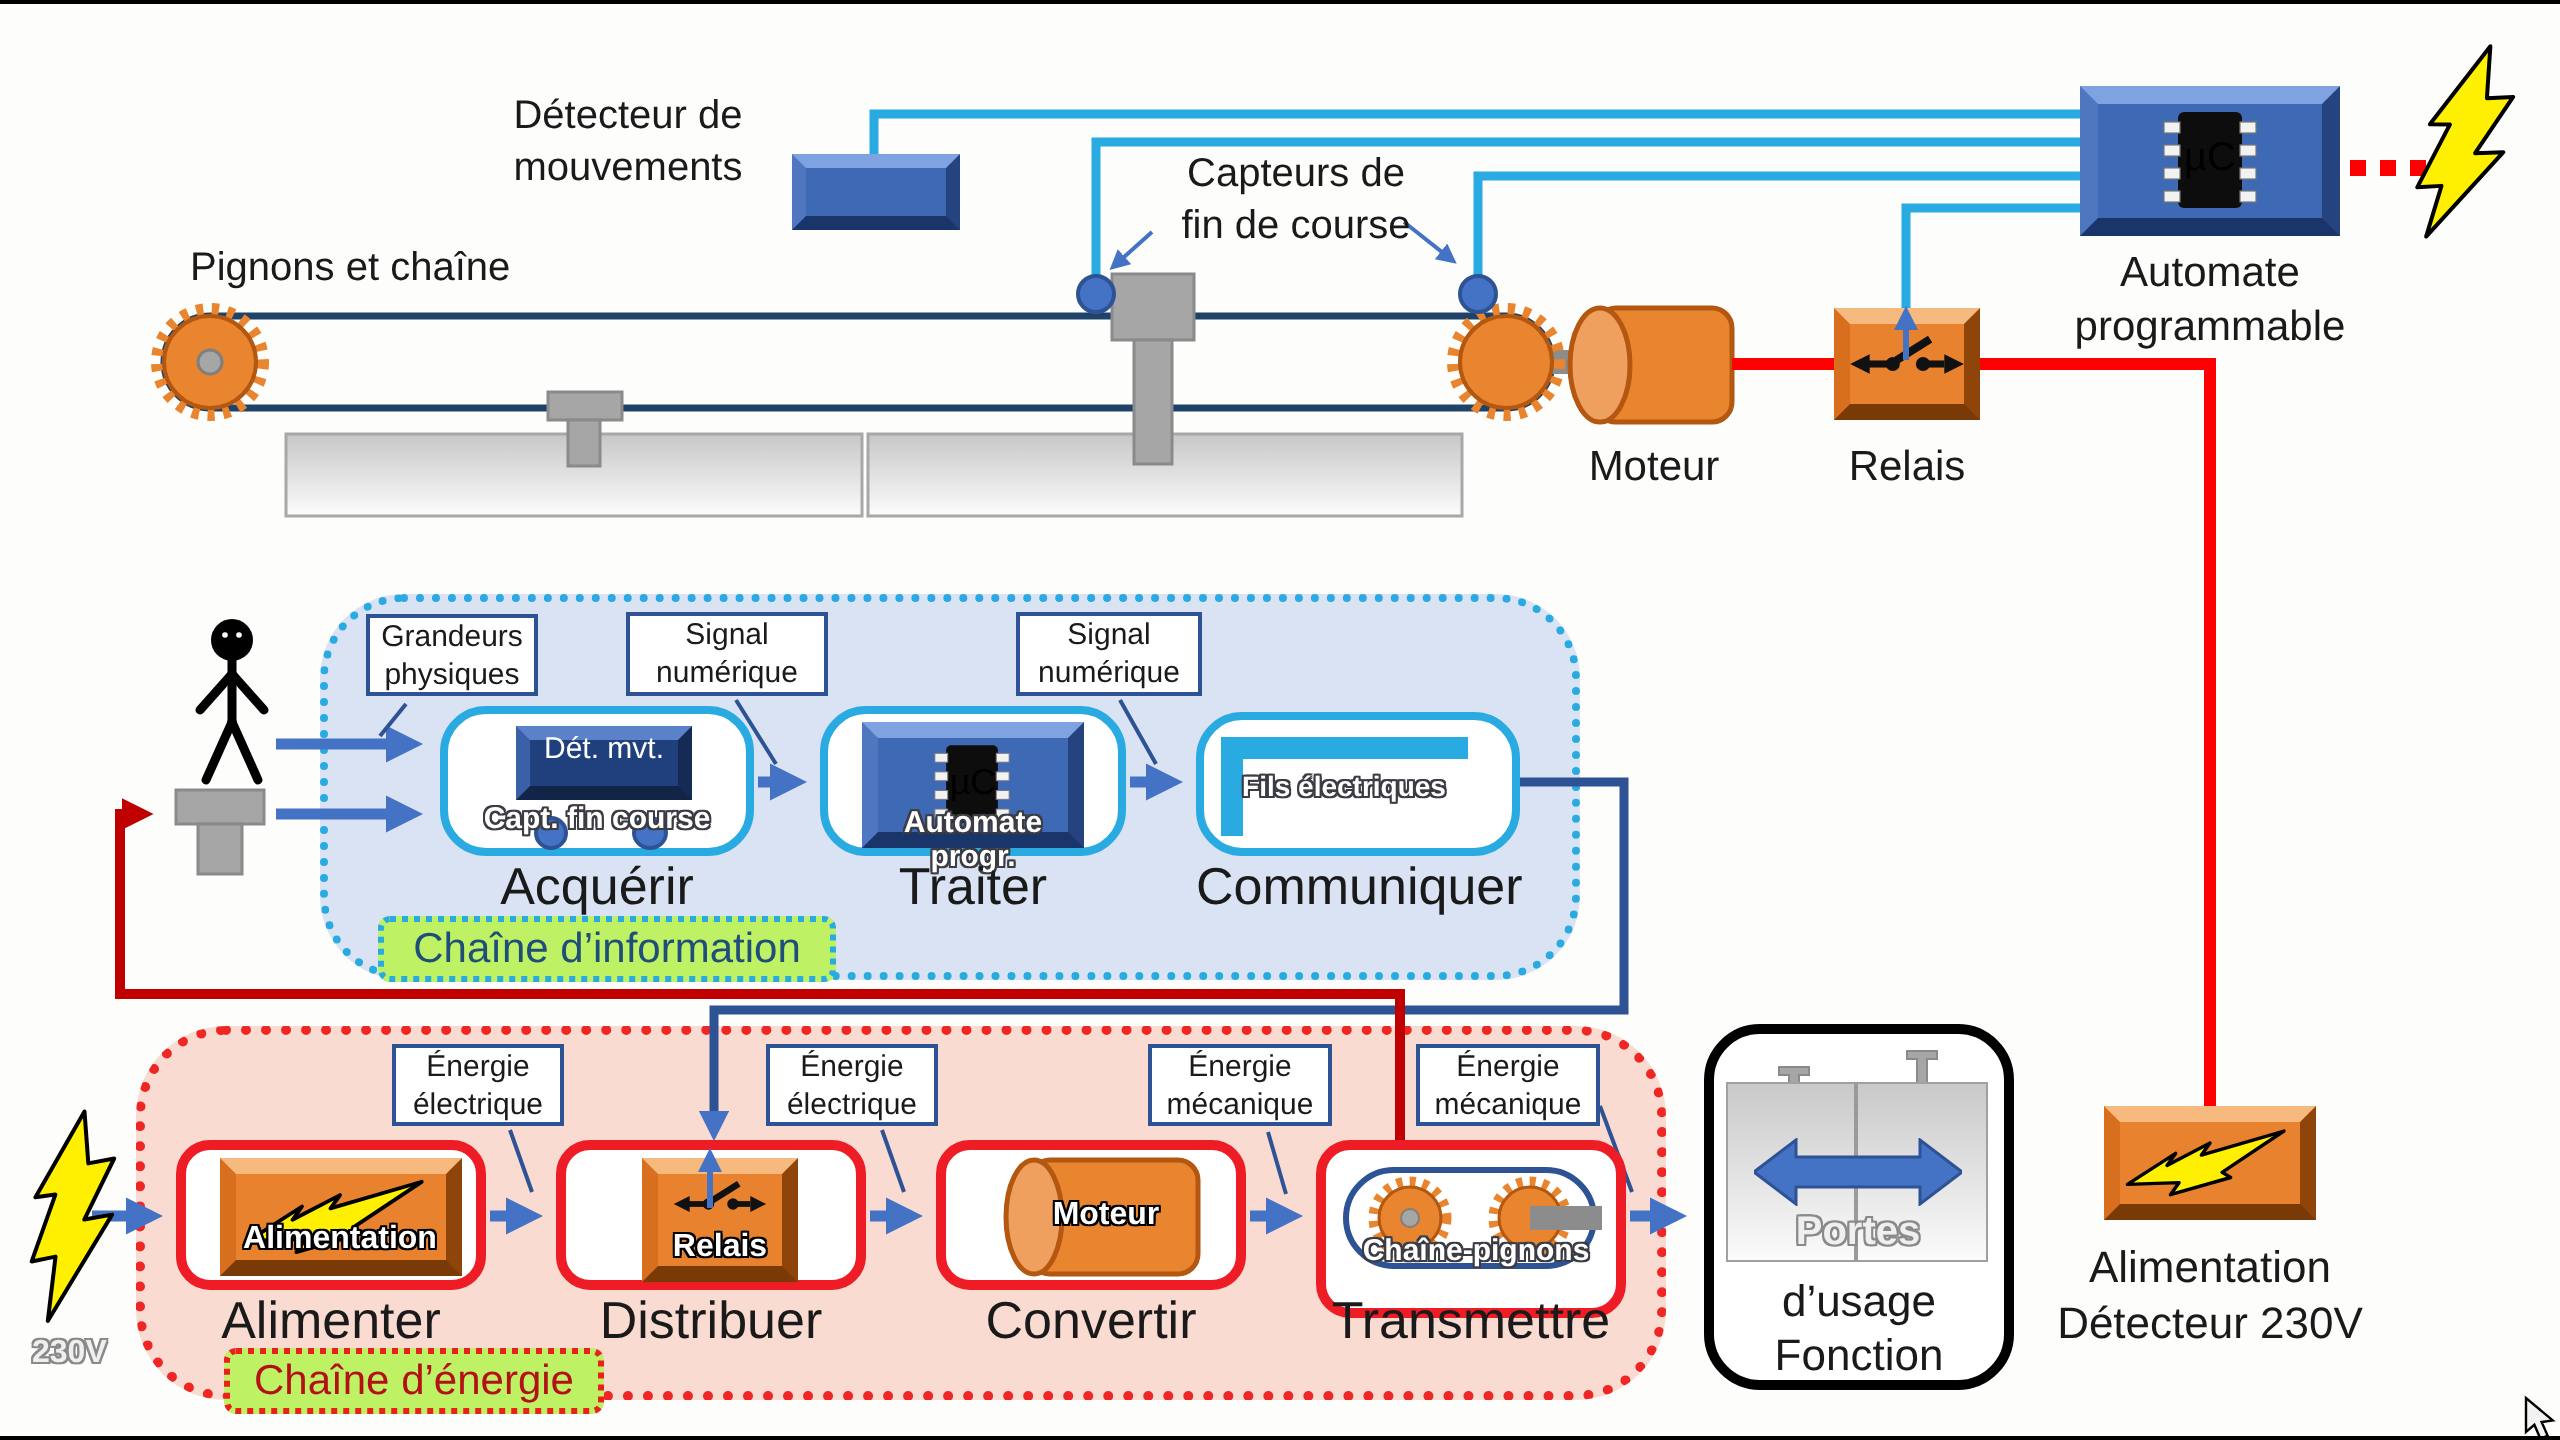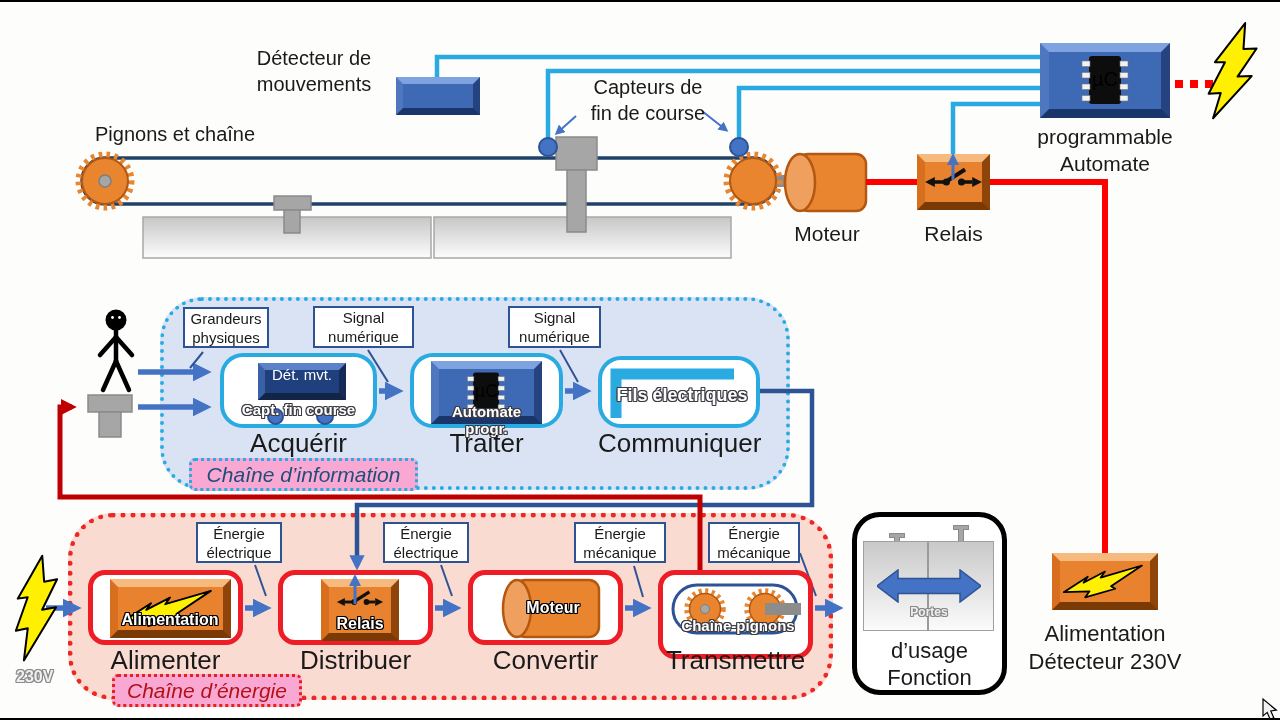--- a/index.html
+++ b/index.html
@@ -16,22 +16,22 @@
   .comp{z-index:3;box-sizing:border-box;}
   #over{z-index:4;left:0;top:0;pointer-events:none;}
   
   .lbl{font-size:20px;line-height:26px;}
   .big{font-size:26px;line-height:28px;text-align:center;}
   .ctr{text-align:center;}
   .tag{background:#fff;border:2px solid #2e5395;font-size:15px;line-height:19px;
        text-align:center;display:flex;flex-direction:column;justify-content:center;}
   .cyan-box{background:#fff;border:4px solid #29abe2;border-radius:23px;}
   .red-box{background:#fff;border:5px solid #ee1c25;border-radius:17px;}
-  .title-box{background:#f9a8d4;display:flex;align-items:center;justify-content:center;
-       font-style:italic;font-size:21px;border-radius:6px;}
+  .title-box{background:#bef264;display:flex;align-items:center;justify-content:center;
+       font-size:21px;border-radius:6px;}
   .title-info{border:3px dotted #29abe2;color:#1f4e79;}
   .title-energy{border:3px dotted #e8211d;color:#b31116;}
   
   .bevel{box-sizing:border-box;border-style:solid;}
   .bevel-blue{background:#3e69b5;border-color:#7ea3e0 #24437f #1a3569 #4e77c0;}
   .bevel-navy{background:#203f7d;border-color:#5b82c9 #152a55 #122548 #3a61a8;}
   .bevel-orange{background:#e8822f;border-color:#f6b97e #8f4409 #7a3a06 #d76f1f;}
   
   .ol{color:#fff;font-weight:bold;}
   .ol-dark{text-shadow:1px 0 0 #3c3c44,-1px 0 0 #3c3c44,0 1px 0 #3c3c44,0 -1px 0 #3c3c44,
@@ -217,22 +217,22 @@
         <rect x="3" y="40.5" width="8" height="5.5"></rect>
       <rect x="41" y="6" width="8" height="5.5"></rect>
         <rect x="41" y="17.5" width="8" height="5.5"></rect>
       <rect x="41" y="29" width="8" height="5.5"></rect>
         <rect x="41" y="40.5" width="8" height="5.5"></rect>
     </g>
   </svg>
   <div class="chip-lbl" style="top:16px;font-size:20px;">µC</div>
 </div>
 <div class="abs comp ctr" style="left:1020px;top:123px;width:170px;font-size:21px;line-height:27px;">
+  <div>Automate</div>
   <div>programmable</div>
-  <div>Automate</div>
 </div>
 
 <div class="abs comp tag" style="left:183px;top:307px;width:86px;height:41px;">
   <div>Grandeurs</div>
   <div>physiques</div>
 </div>
 <div class="abs comp tag" style="left:313px;top:306px;width:101px;height:42px;">
   <div>Signal</div>
   <div>numérique</div>
 </div>
@@ -269,21 +269,21 @@
     <div class="chip-lbl" style="top:12px;font-size:18px;">µC</div>
     <div class="abs ol ol-dark ctr" style="left:-10px;top:34px;width:115px;font-size:15px;font-weight:bold;">Automate progr.</div>
   </div>
 </div>
 <div class="abs comp big" style="left:410px;top:429px;width:153px;">Traiter</div>
 
 <div class="abs comp cyan-box" style="left:598px;top:356px;width:162px;height:72px;">
   <svg width="140" height="58" viewBox="0 0 140 58" style="position:absolute;left:6px;top:4px;">
     <path d="M8,54 V10 H126" fill="none" stroke="#29abe2" stroke-width="11"></path>
   </svg>
-  <div class="abs ol ol-dark ctr" style="left:10px;top:25px;width:140px;font-size:18px;text-align:center;">Fils électriques</div>
+  <div class="abs ol ol-dark ctr" style="left:0;top:25px;width:140px;font-size:14px;text-align:center;">Fils électriques</div>
 </div>
 <div class="abs comp big" style="left:598px;top:429px;width:162px;">Communiquer</div>
 
 <div class="abs comp title-box title-info" style="left:189px;top:458px;width:229px;height:33px;z-index:3;">Chaîne d’information</div>
 
 <div class="abs comp tag" style="left:196px;top:522px;width:86px;height:41px;">
   <div>Énergie</div>
   <div>électrique</div>
 </div>
 <div class="abs comp tag" style="left:383px;top:522px;width:86px;height:41px;">
@@ -359,21 +359,21 @@
 <div class="abs comp" style="left:852px;top:512px;width:155px;height:183px;border:5px solid #000;border-radius:28px;background:#fff;box-sizing:border-box;">
   <div class="abs handle" style="left:32px;top:16px;width:16px;height:5px;"></div>
   <div class="abs handle" style="left:37px;top:20px;width:6px;height:8px;border-top:none;"></div>
   <div class="abs handle" style="left:96px;top:8px;width:16px;height:5px;"></div>
   <div class="abs handle" style="left:101px;top:12px;width:6px;height:16px;border-top:none;"></div>
   <div class="abs door" style="left:6px;top:24px;width:131px;height:90px;"></div>
   <div class="abs" style="left:70px;top:24px;width:2px;height:90px;background:#9a9a9a;"></div>
   <svg width="104" height="34" viewBox="0 0 104 34" style="position:absolute;left:20px;top:52px;">
     <polygon points="0,17 21,1 21,9.5 83,9.5 83,1 104,17 83,33 83,24.5 21,24.5 21,33" fill="#4472c4" stroke="#2e5395" stroke-width="1.5"></polygon>
   </svg>
-  <div class="abs ol ol-gray ctr" style="left:20px;top:88px;width:104px;font-size:12px;">Portes</div>
+  <div class="abs ol ol-gray ctr" style="left:20px;top:88px;width:104px;font-size:20px;">Portes</div>
   <div class="abs ctr" style="left:0;top:120px;width:145px;font-size:22px;line-height:27px;">
     <div>d’usage</div>
     <div>Fonction</div>
   </div>
 </div>
 
 <div class="abs comp bevel bevel-orange" style="left:1052px;top:553px;width:106px;height:57px;border-width:8px;">
   <svg width="86" height="36" viewBox="0 0 100 40" style="position:absolute;left:2px;top:2px;">
     <polygon points="2,33 30,15 25,22 50,9 45,16 93,2 57,26 62,29 27,39 32,32" fill="#ffef00" stroke="#000" stroke-width="2" stroke-linejoin="round"></polygon>
   </svg>

